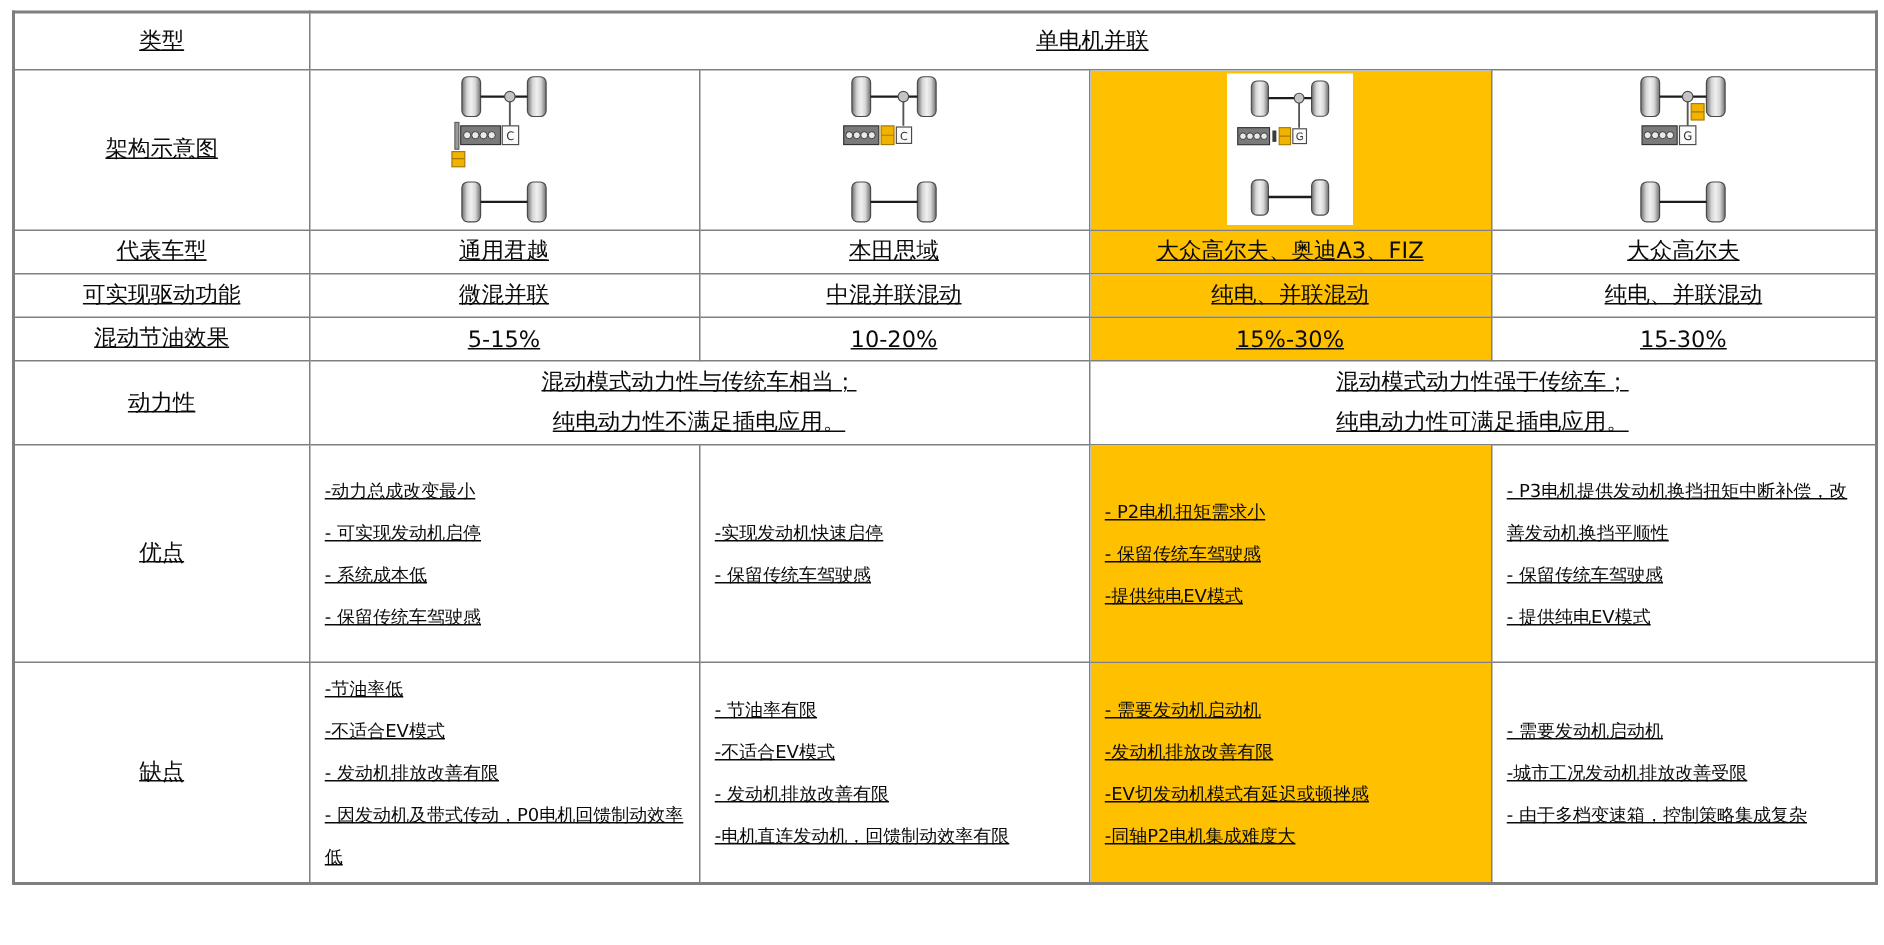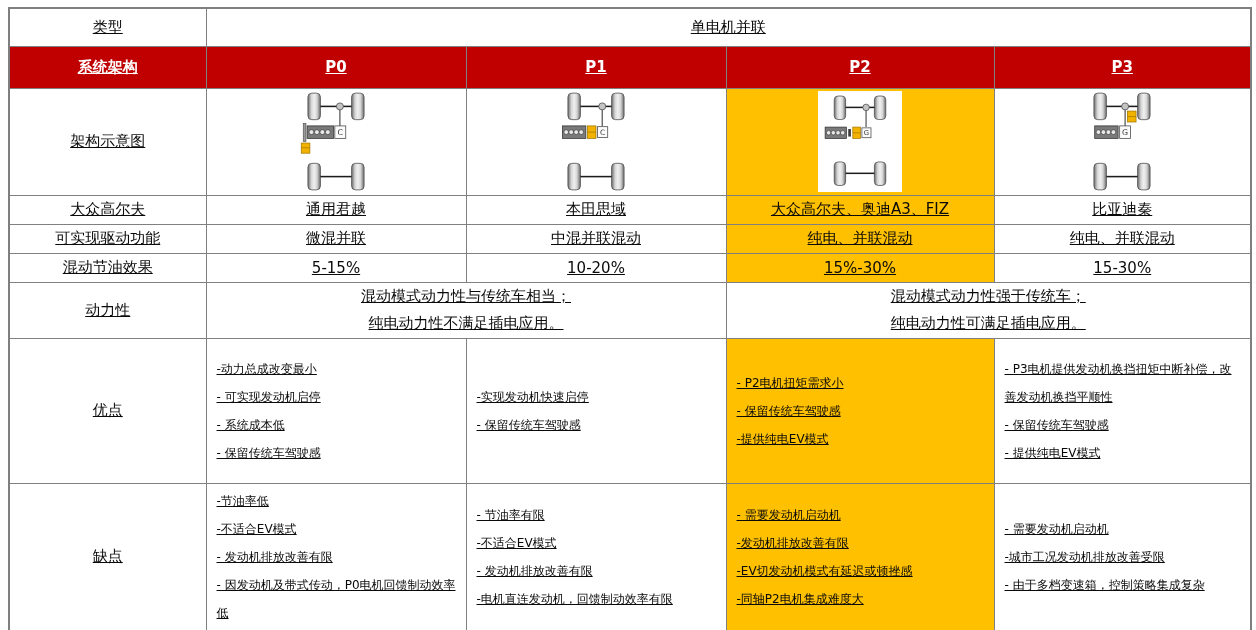--- a/index.html
+++ b/index.html
@@ -52,27 +52,20 @@
     <col style="width:268px">
       <col style="width:257px">
   </colgroup>
 
   <tbody>
       <tr class="r-type">
     <td class="lbl">类型</td>
     <td colspan="4">单电机并联</td>
   </tr>
 
-  <tr class="r-head">
-    <td>系统架构</td>
-    <td>P0</td>
-    <td>P1</td>
-    <td>P2</td>
-    <td>P3</td>
-  </tr>
 
   <tr class="r-diag">
     <td class="lbl">架构示意图</td>
 
     <td>
       <div class="diag-wrap">
       <svg width="78" height="103" viewBox="0 0 100 132">
         <rect x="14" y="4" width="16" height="34" rx="5" fill="url(#wg)" stroke="#4a4a4a"></rect>
         <rect x="70" y="4" width="16" height="34" rx="5" fill="url(#wg)" stroke="#4a4a4a"></rect>
         <line x1="30" y1="21" x2="70" y2="21" stroke="#1c1c1c" stroke-width="2"></line>
@@ -165,25 +158,25 @@
         <text x="54" y="58" font-size="10" fill="#333" text-anchor="middle">G</text>
         <rect x="14" y="94" width="16" height="34" rx="5" fill="url(#wg)" stroke="#4a4a4a"></rect>
         <rect x="70" y="94" width="16" height="34" rx="5" fill="url(#wg)" stroke="#4a4a4a"></rect>
         <line x1="30" y1="111" x2="70" y2="111" stroke="#1c1c1c" stroke-width="2"></line>
       </svg>
       </div>
     </td>
   </tr>
 
   <tr class="r-model">
-    <td class="lbl">大众高尔夫</td>
+    <td class="lbl">代表车型</td>
     <td>通用君越</td>
     <td>本田思域</td>
     <td class="hl">大众高尔夫、奥迪A3、FIZ</td>
-    <td>比亚迪秦</td>
+    <td>大众高尔夫</td>
   </tr>
 
   <tr class="r-func">
     <td class="lbl">可实现驱动功能</td>
     <td>微混并联</td>
     <td>中混并联混动</td>
     <td class="hl">纯电、并联混动</td>
     <td>纯电、并联混动</td>
   </tr>
 

